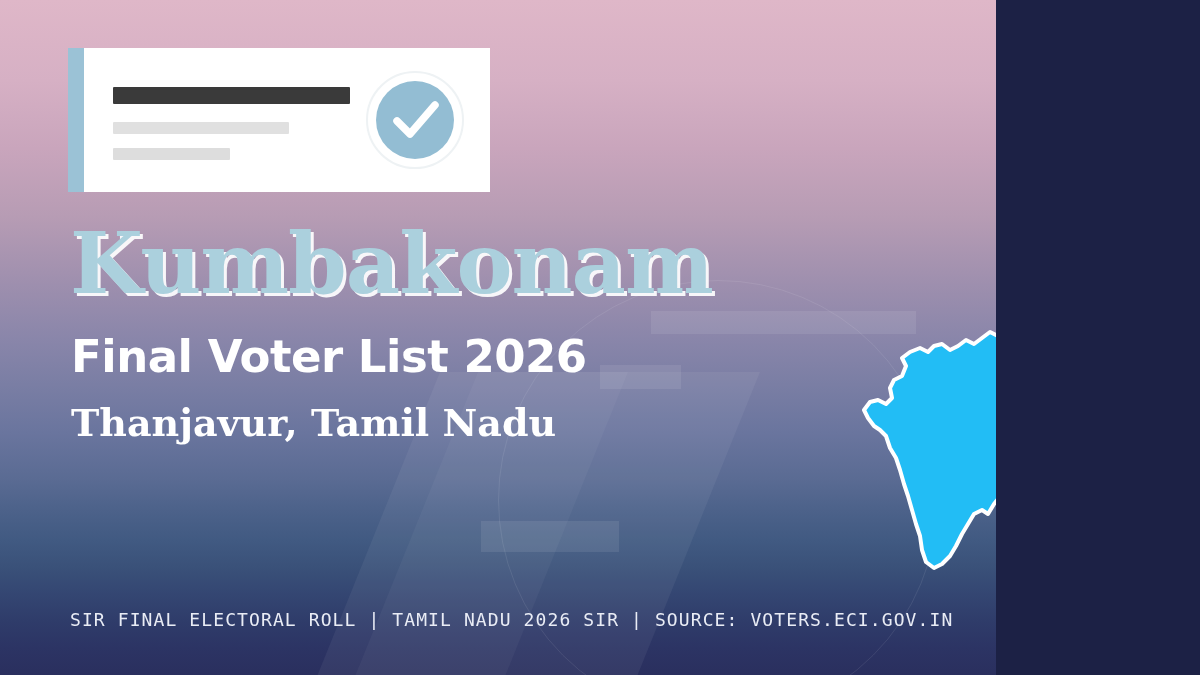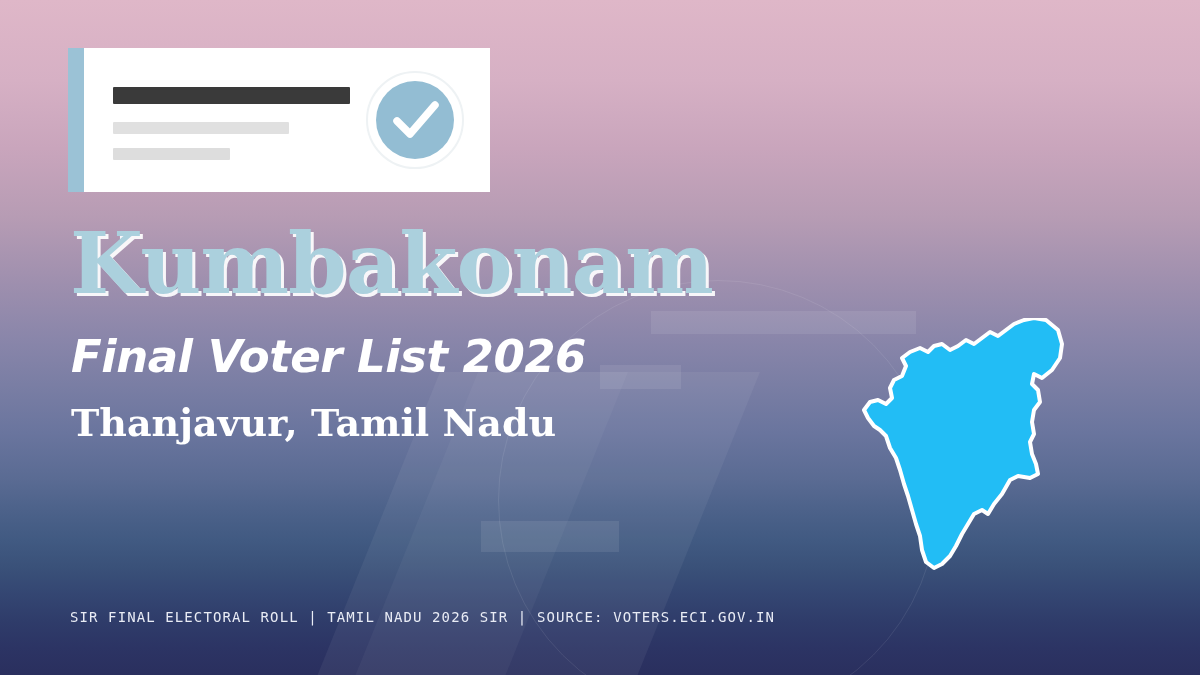--- a/index.html
+++ b/index.html
@@ -3,21 +3,21 @@
 <meta charset="utf-8">
 <title>Kumbakonam Final Voter List 2026</title>
 <style>
   html, body {
     margin: 0;
     padding: 0;
     background: #1c2145;
   }
   #poster {
     position: relative;
-    width: 1200px;
+    width: 996px;
     height: 675px;
     overflow: hidden;
     font-family: "Liberation Sans", sans-serif;
     background:
       linear-gradient(
         to bottom,
         #dfb7c8 0%,
         #d6b0c4 12%,
         #c9a5bc 22%,
         #b79cb4 32%,
@@ -148,39 +148,38 @@
     position: absolute;
     left: 71px;
     top: 334px;
     font-family: "DejaVu Sans", "Liberation Sans", sans-serif;
     font-weight: 700;
     font-size: 45px;
     line-height: 1;
     color: #ffffff;
     letter-spacing: -0.5px;
     white-space: nowrap;
-    font-style: italic;
   }
   .region {
     position: absolute;
     left: 71px;
     top: 404px;
     font-family: "DejaVu Serif", "Liberation Serif", serif;
     font-weight: 700;
     font-size: 38px;
     line-height: 1;
     color: #ffffff;
     white-space: nowrap;
   }
   .footer {
     position: absolute;
     left: 70px;
     top: 609px;
     font-family: "DejaVu Sans Mono", "Liberation Mono", monospace;
-    font-size: 14px;
+    font-size: 18px;
     letter-spacing: 1.1px;
     color: #e9ecf5;
     white-space: nowrap;
   }
 
   
   .map-wrap {
     position: absolute;
     left: 862px;
     top: 318px;

